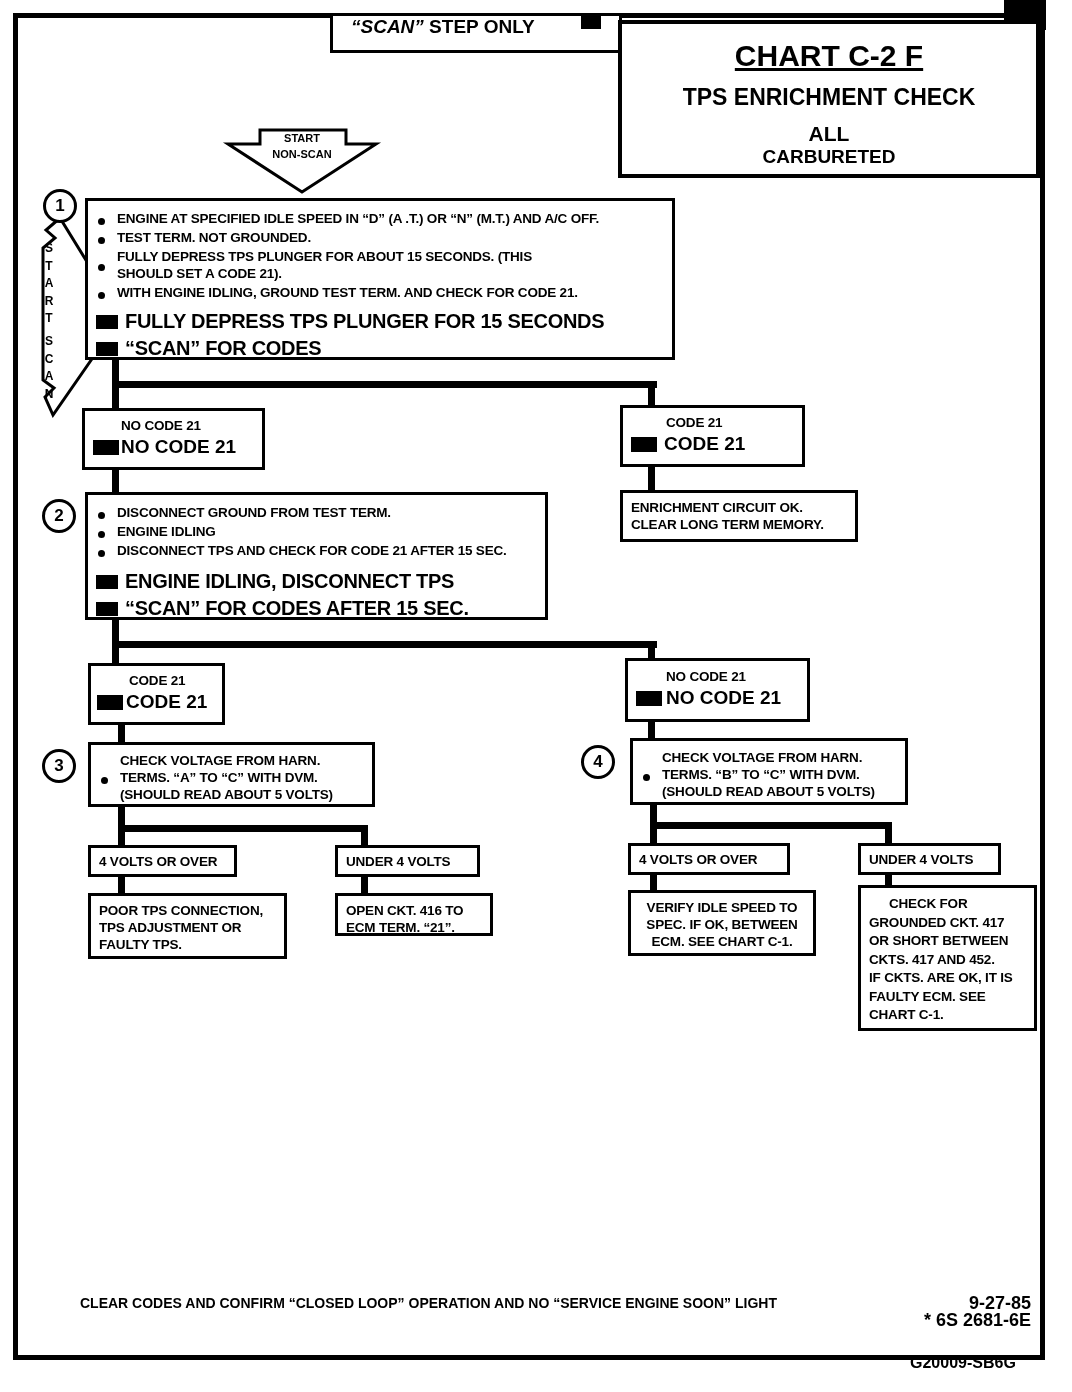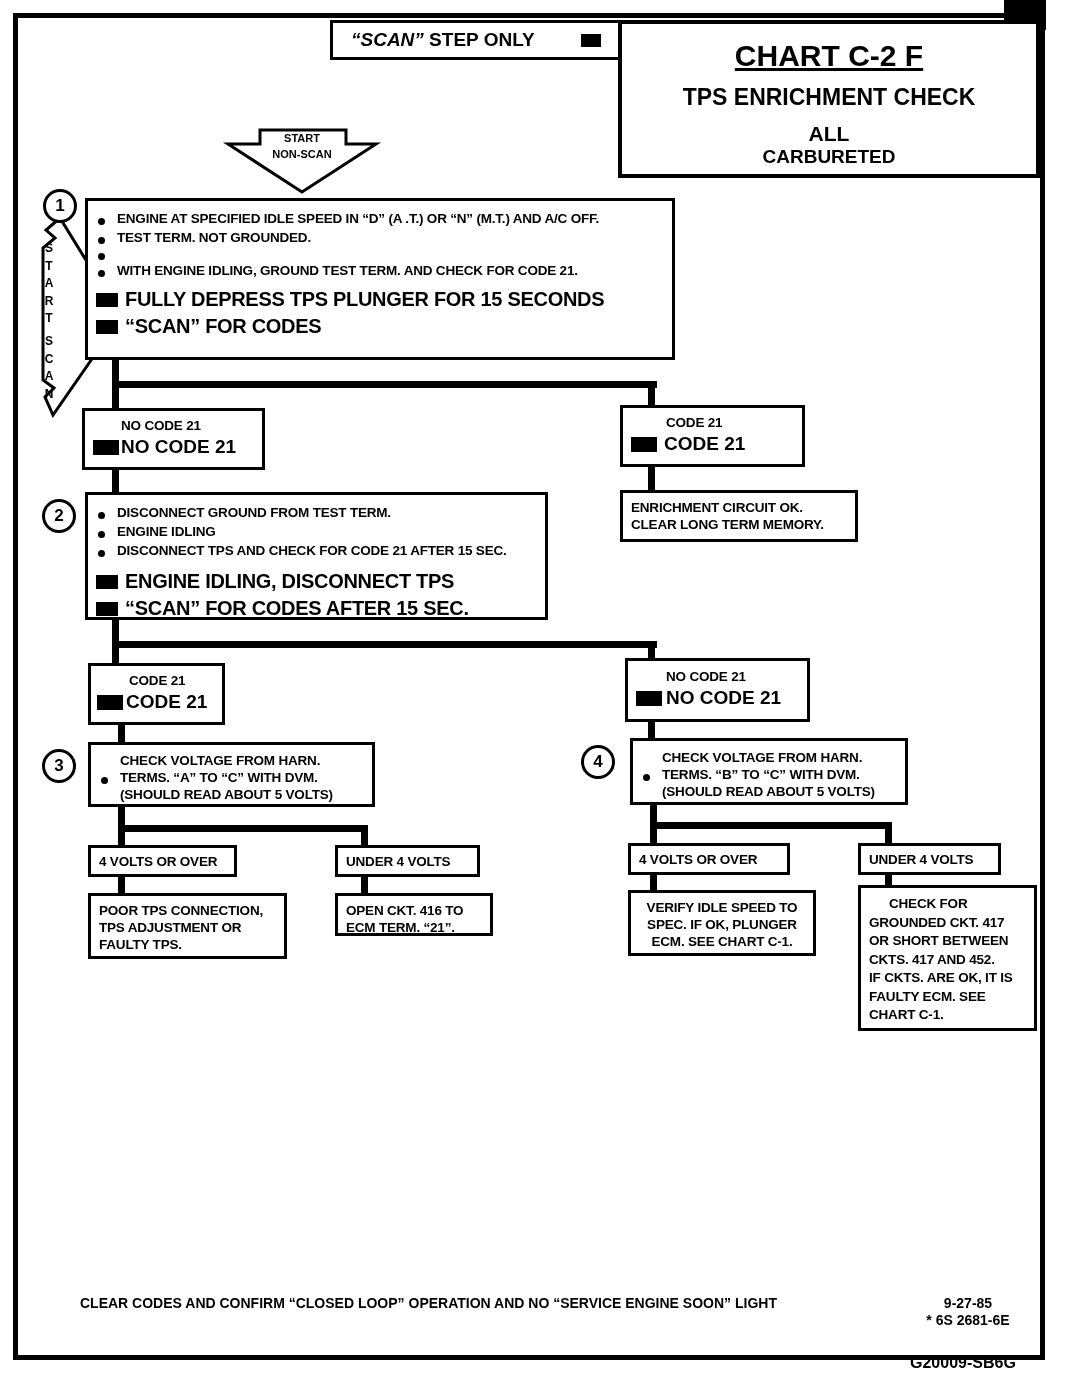--- a/index.html
+++ b/index.html
@@ -28,21 +28,21 @@
   .label-box{display:flex;align-items:center;padding:2px 8px;}
 </style>
 </head>
 <body>
 
 <div class="page">
 
   <div class="border-frame"></div>
   <div class="corner-mark"></div>
 
-  <div class="box" style="left:330px;top:20px;width:292px;height:40px;display:flex;align-items:center;justify-content:space-between;padding:0 18px;">
+  <div class="box" style="left:330px;top:13px;width:292px;height:40px;display:flex;align-items:flex-start;justify-content:space-between;padding:0 18px;">
     <div style="font-weight:bold;font-size:19px;"><span style="font-style:italic;">“SCAN”</span><span> STEP ONLY</span></div>
     <span style="display:inline-block;width:20px;height:13px;background:#000;"></span>
   </div>
 
   <div class="box b4 title-box" style="left:618px;top:20px;width:422px;height:158px;">
     <div style="font-weight:bold;font-size:30px;line-height:36px;text-decoration:underline;">CHART C-2 F</div>
     <div style="font-weight:bold;font-size:23px;line-height:34px;margin-top:6px;">TPS ENRICHMENT CHECK</div>
     <div style="font-weight:bold;font-size:21px;line-height:24px;margin-top:8px;">ALL</div>
     <div style="font-weight:bold;font-size:19px;line-height:21px;">CARBURETED</div>
   </div>
@@ -95,20 +95,21 @@
     <div class="bullet-row">
         <span class="dot"></span>
         <span class="sb">ENGINE AT SPECIFIED IDLE SPEED IN “D” (A .T.) OR “N” (M.T.) AND A/C OFF.</span>
       </div>
     <div class="bullet-row">
         <span class="dot"></span>
         <span class="sb">TEST TERM. NOT GROUNDED.</span>
       </div>
     <div class="bullet-row">
         <span class="dot"></span>
+        <span class="sb" style="max-width:470px;">FULLY DEPRESS TPS PLUNGER FOR ABOUT 15 SECONDS.  (THIS SHOULD SET A CODE 21).</span>
       </div>
     <div class="bullet-row">
         <span class="dot"></span>
         <span class="sb">WITH ENGINE IDLING, GROUND TEST TERM. AND CHECK FOR CODE 21.</span>
       </div>
     <div class="scanline" style="margin-top:6px;">
         <span class="sqr"></span>
         <span class="bb">FULLY DEPRESS TPS PLUNGER FOR 15 SECONDS</span>
       </div>
     <div class="scanline">
@@ -216,33 +217,33 @@
   </div>
 
   <div class="box label-box" style="left:628px;top:843px;width:162px;height:32px;">
     <span class="sb">4 VOLTS OR OVER</span>
   </div>
   <div class="box label-box" style="left:858px;top:843px;width:143px;height:32px;">
     <span class="sb">UNDER 4 VOLTS</span>
   </div>
   <div class="box" style="left:628px;top:890px;width:188px;height:66px;padding:6px 8px;text-align:center;">
     <div class="sb">VERIFY IDLE SPEED TO</div>
-    <div class="sb">SPEC.  IF OK, PLUNGER</div>
+    <div class="sb">SPEC.  IF OK, BETWEEN</div>
     <div class="sb">ECM.  SEE CHART C-1.</div>
   </div>
   <div class="box" style="left:858px;top:885px;width:179px;height:146px;padding:7px 8px;">
     <div class="sb" style="line-height:18.5px;margin-left:20px;">CHECK FOR</div>
     <div class="sb" style="line-height:18.5px;">GROUNDED CKT. 417</div>
     <div class="sb" style="line-height:18.5px;">OR SHORT BETWEEN</div>
     <div class="sb" style="line-height:18.5px;">CKTS. 417 AND 452.</div>
     <div class="sb" style="line-height:18.5px;">IF CKTS. ARE OK, IT IS</div>
     <div class="sb" style="line-height:18.5px;">FAULTY ECM.  SEE</div>
     <div class="sb" style="line-height:18.5px;">CHART C-1.</div>
   </div>
 
   <div class="abs" style="left:80px;top:1295px;font-weight:bold;font-size:14px;">CLEAR CODES AND CONFIRM “CLOSED LOOP” OPERATION AND NO “SERVICE ENGINE SOON” LIGHT</div>
-  <div class="abs" style="left:905px;top:1295px;width:126px;text-align:center;font-weight:bold;font-size:14px;line-height:17px;">
+  <div class="abs" style="left:905px;top:1295px;width:126px;text-align:right;font-weight:bold;font-size:18px;line-height:17px;">
     <div>9-27-85</div>
     <div>* 6S 2681-6E</div>
   </div>
   <div class="abs" style="left:910px;top:1354px;font-weight:bold;font-size:16px;">G20009-SB6G</div>
 
 </div>
 
 </body></html>

